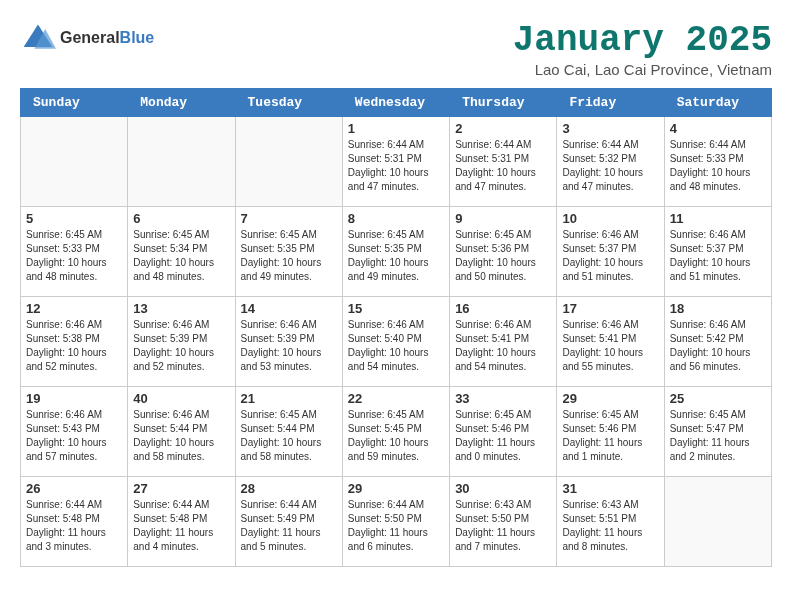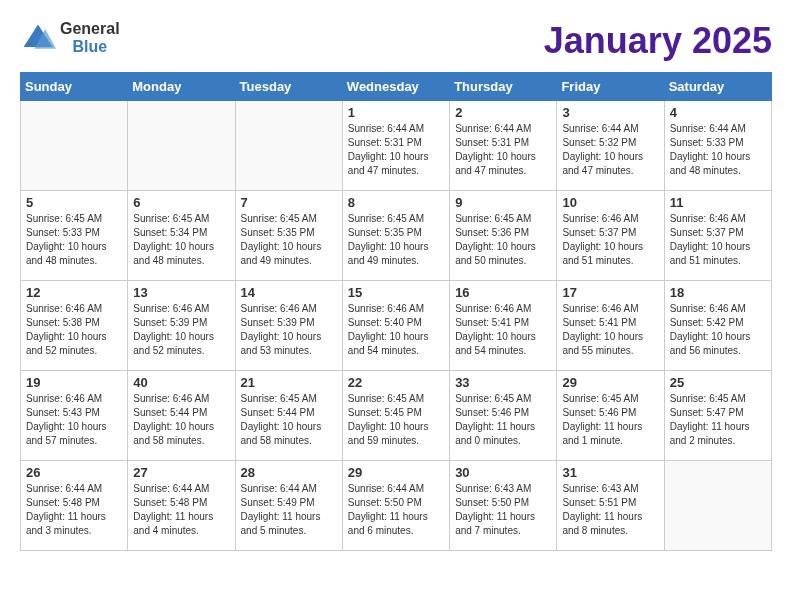--- a/index.html
+++ b/index.html
@@ -16,21 +16,21 @@
       align-items: flex-start;
       margin-bottom: 10px;
     }
     .logo {
       display: flex;
       align-items: center;
       gap: 4px;
     }
     .logo-text {
       display: flex;
-      flex-direction: column;
+      flex-direction: row;
       line-height: 1.1;
     }
     .logo-general {
       font-size: 16px;
       font-weight: bold;
       color: #333;
     }
     .logo-blue {
       font-size: 16px;
       font-weight: bold;
@@ -40,41 +40,43 @@
     .logo-icon {
       width: 36px;
       height: 36px;
     }
     .title-block {
       text-align: right;
     }
     .calendar-title {
       font-size: 36px;
       font-weight: bold;
-      color: #4c1d95;
+      color: #0f766e;
+      font-family: Liberation Mono, monospace;
     }
     .calendar-subtitle {
       font-size: 15px;
       color: #555;
     }
     table {
       width: 100%;
       border-collapse: collapse;
       table-layout: fixed;
     }
     thead tr {
       background: #3a7abf;
       color: #fff;
     }
     thead th {
-      padding: 6px 4px;
+      padding: 6px 12px;
       font-size: 13px;
       font-weight: bold;
       text-align: left;
       border: 1px solid #3a7abf;
+      font-family: Liberation Mono, monospace;
     }
     tbody tr {
       vertical-align: top;
     }
     tbody td {
       border: 1px solid #ccc;
       padding: 4px 5px;
       font-size: 10.5px;
       color: #333;
       min-height: 80px;
@@ -104,20 +106,21 @@
       <polygon points="20,5 36,30 4,30" fill="#3a7abf"></polygon>
       <polygon points="28,10 40,32 16,32" fill="#5a9ad5" opacity="0.7"></polygon>
     </svg>
     <div class="logo-text">
       <span class="logo-general">General</span>
       <span class="logo-blue">Blue</span>
     </div>
   </div>
   <div class="title-block">
     <div class="calendar-title">January 2025</div>
+    <div class="calendar-subtitle">Lao Cai, Lao Cai Province, Vietnam</div>
   </div>
 </div>
 
 <table>
   <thead>
     <tr>
       <th>Sunday</th>
       <th>Monday</th>
       <th>Tuesday</th>
       <th>Wednesday</th>

